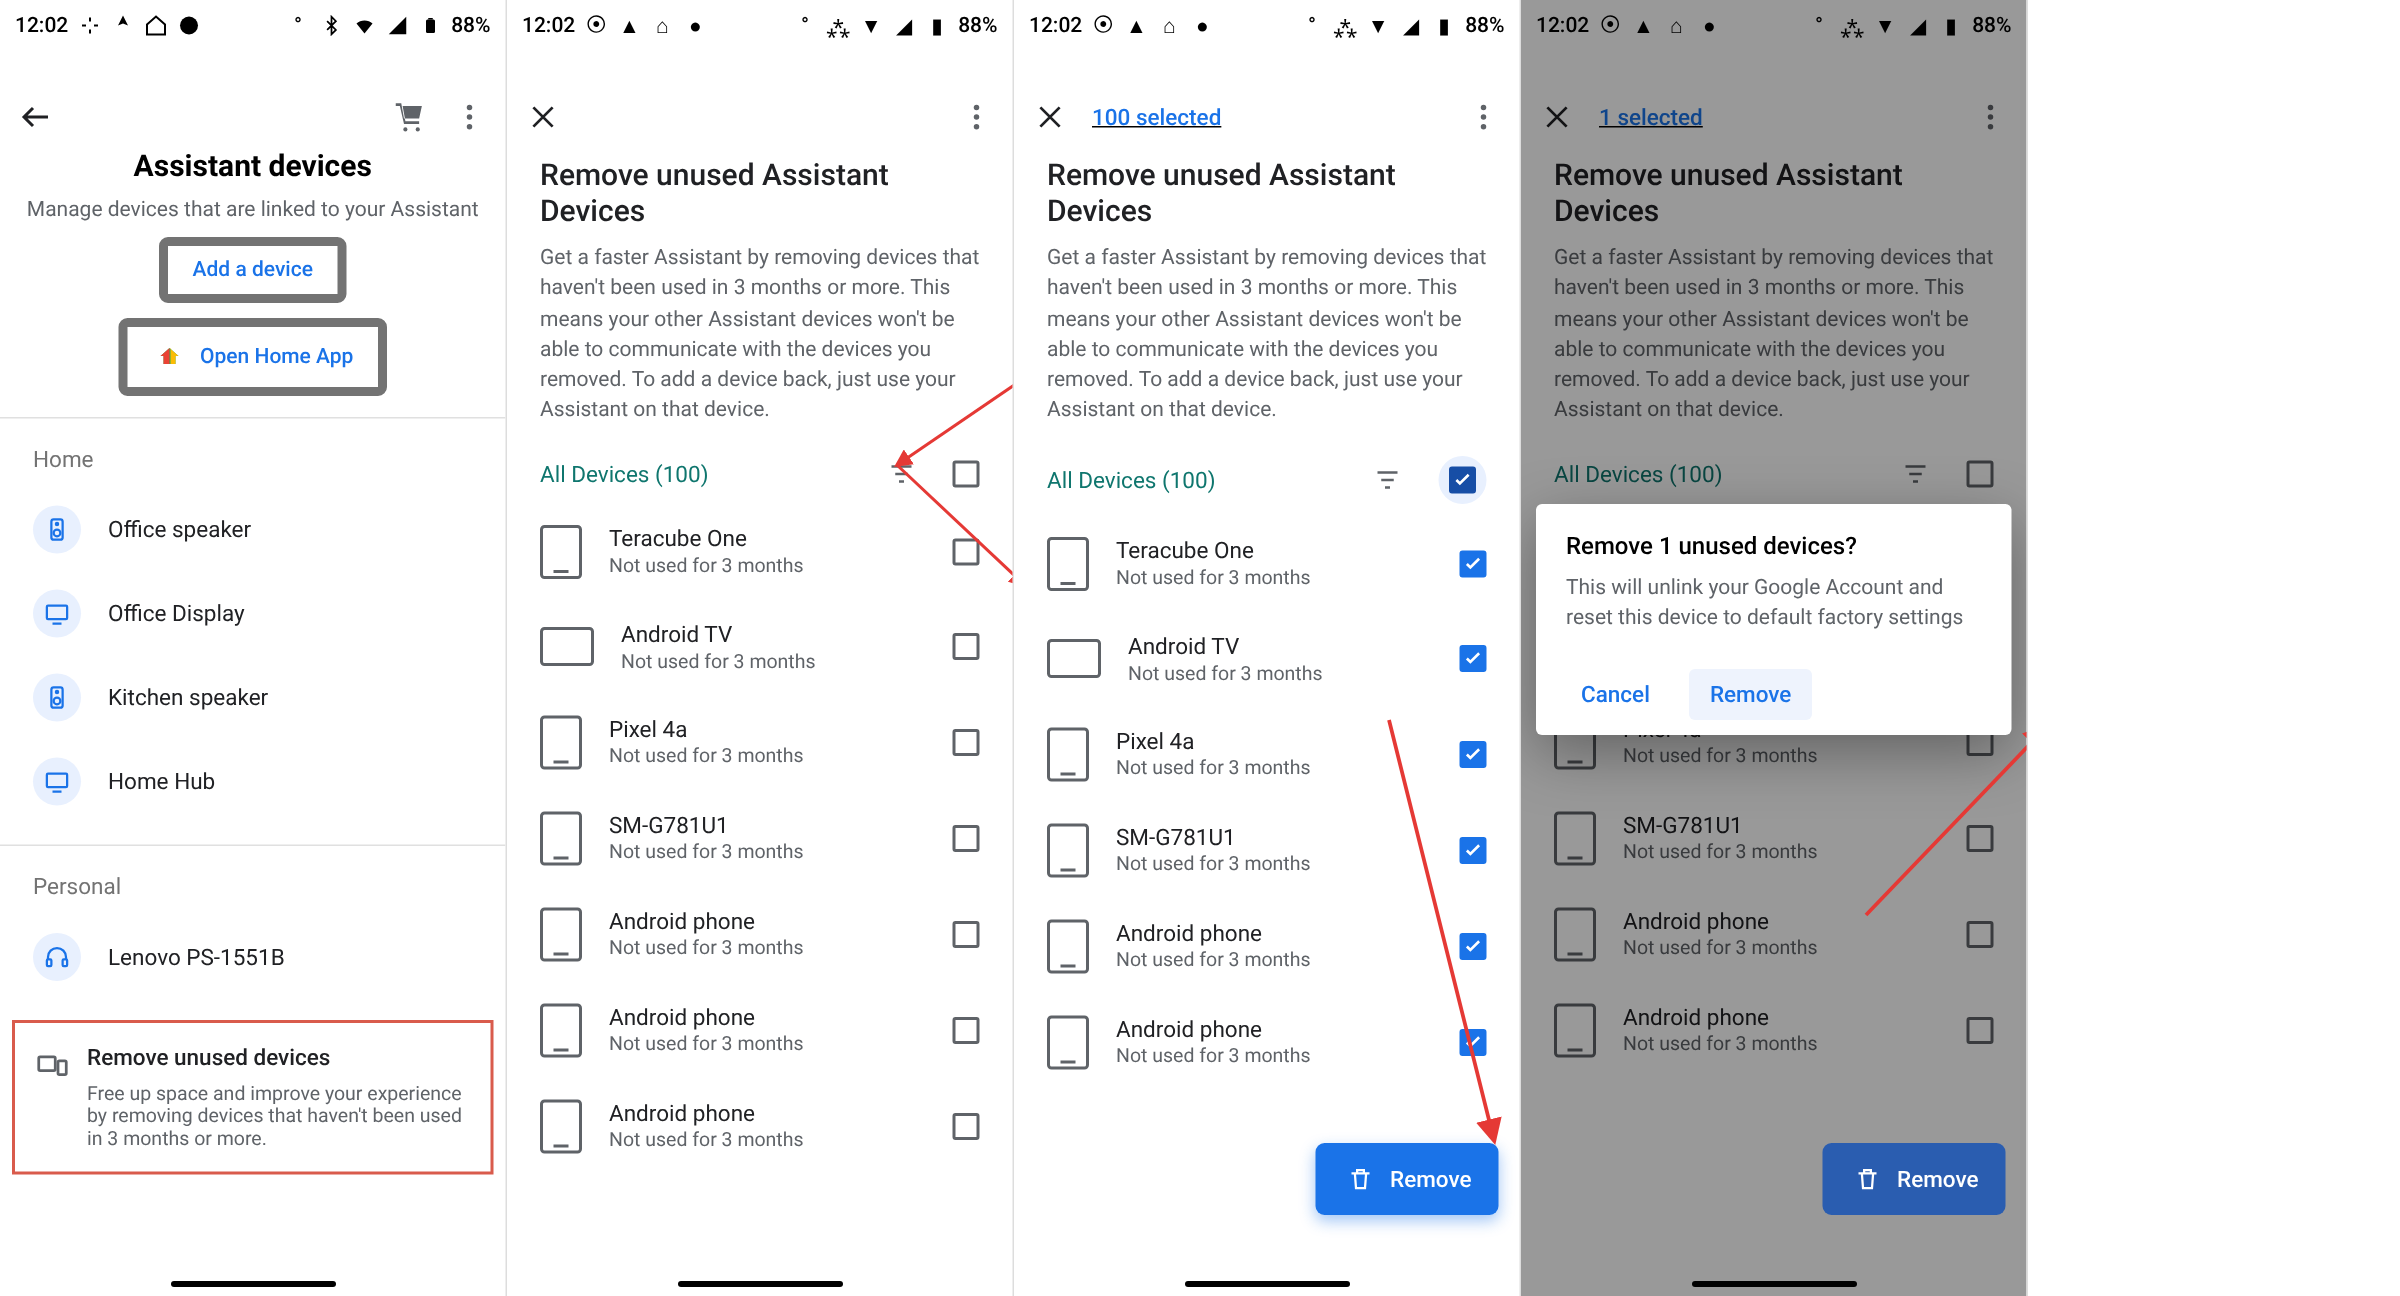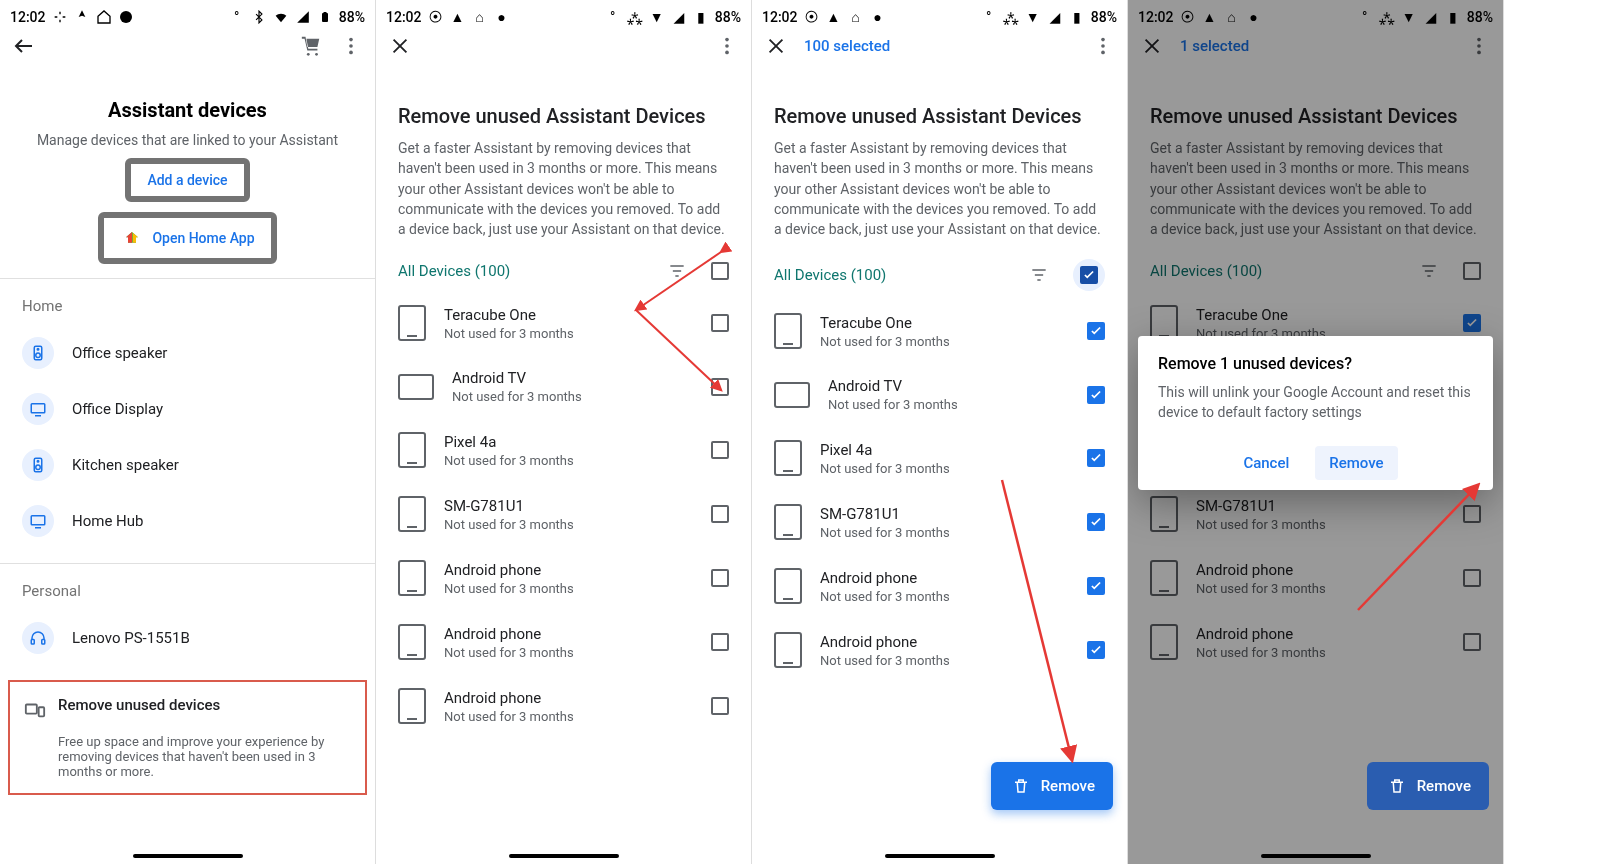--- a/index.html
+++ b/index.html
@@ -4,21 +4,21 @@
 <style>
   * { box-sizing: border-box; margin: 0; padding: 0; }
   body {
     font-family: Roboto, "Helvetica Neue", Arial, sans-serif;
     background: #fff;
     display: flex;
     width: 1600px;
     height: 864px;
   }
   .screen {
-    width: 376px;
+    width: 338px;
     height: 864px;
     position: relative;
     border-right: 1px solid #ddd;
     background: #fff;
     overflow: hidden;
   }
   .screen.dimmed { background: #fff; }
   .overlay {
     position:absolute; inset:0; background: rgba(0,0,0,0.4); pointer-events:none;
   }
@@ -26,22 +26,23 @@
   .statusbar {
     height: 34px;
     display:flex; justify-content:space-between; align-items:center;
     padding: 0 10px; font-size: 14px; font-weight:500;
   }
   .statusbar .left, .statusbar .right { display:flex; align-items:center; gap:6px; }
   .sb-icon { width:16px; height:16px; display:inline-flex; align-items:center; justify-content:center; }
   
   .appbar {
     height: 56px;
-    display:flex; align-items:flex-start; padding: 0 12px;
+    display:flex; align-items:flex-end; padding: 0 12px;
     justify-content:space-between;
+    text-decoration:underline;
   }
   .appbar .lead, .appbar .trail { display:flex; align-items:center; gap:16px; }
   .ico { width:24px; height:24px; display:inline-flex; align-items:center; justify-content:center; }
   
   .title-center { text-align:center; font-size:20px; font-weight:700; margin-top:8px; }
   .subtitle-center { text-align:center; color:#5f6368; font-size:14px; margin-top:10px; }
   .btn-pill {
     display:flex; align-items:center; gap:8px;
     border:6px solid #737373; border-radius:6px;
     padding:8px 16px; margin:10px auto 0; width:fit-content;
@@ -53,21 +54,21 @@
   .dev-row .ava {
     width:32px;height:32px;border-radius:50%; background:#e8f0fe;
     display:flex;align-items:center;justify-content:center; color:#1a73e8;
   }
   .dev-row .label { font-size:15px; color:#202124; }
   .remove-card {
     border:2px solid #d95b4c; margin:14px 8px 8px; padding:14px 14px 14px 14px;
     display:flex; gap:12px;
   }
   .remove-card .txt .t1 { font-size:15px; font-weight:500; color:#202124;}
-  .remove-card .txt .t2 { font-size:13px; color:#5f6368; margin-top:20px;}
+  .remove-card .txt .t2 { font-size:13px; color:#5f6368; margin-top:8px;}
   
   .h-title { font-size:20px; font-weight:500; padding: 14px 22px 6px; color:#202124;}
   .h-body { font-size:14px; color:#5f6368; padding: 4px 22px 10px; line-height:1.45;}
   .all-row {
     display:flex; align-items:center; padding:10px 22px 8px;
   }
   .all-row .lbl { flex:1; font-size:15px; color:#0f766e;}
   .filter-ico { margin-right:22px; color:#5f6368;}
   .checkbox {
     width:18px;height:18px;border:2px solid #5f6368;border-radius:2px;
@@ -98,21 +99,21 @@
     box-shadow: 0 4px 10px rgba(26,115,232,.4);
   }
   .btn-remove.dim { background:#2a5db0; box-shadow:none;}
   .dialog {
     position:absolute; left:10px; right:10px; top:336px;
     background:#fff; border-radius:4px; box-shadow:0 12px 40px rgba(0,0,0,.35);
     padding:18px 20px 10px; z-index:5;
   }
   .dialog .dt { font-size:16px; font-weight:500; margin-bottom:10px;}
   .dialog .db { font-size:14px; color:#5f6368; line-height:1.4;}
-  .dialog .actions { display:flex; justify-content:center; gap:16px; margin-top:24px;}
+  .dialog .actions { display:flex; justify-content:flex-start; gap:16px; margin-top:24px;}
   .dialog .actions .cancel { color:#1a73e8; font-weight:500; font-size:15px; padding:8px 10px;}
   .dialog .actions .remove { color:#1a73e8; font-weight:500; font-size:15px; padding:8px 14px; background:#eef3fd; border-radius:4px;}
   
   .navpill { position:absolute; bottom:6px; left:50%; transform:translateX(-50%);
     width:110px;height:4px;border-radius:3px;background:#000;}
   
   .arrow { position:absolute; pointer-events:none; }
   svg { display:block; }
 </style>
 </head>

